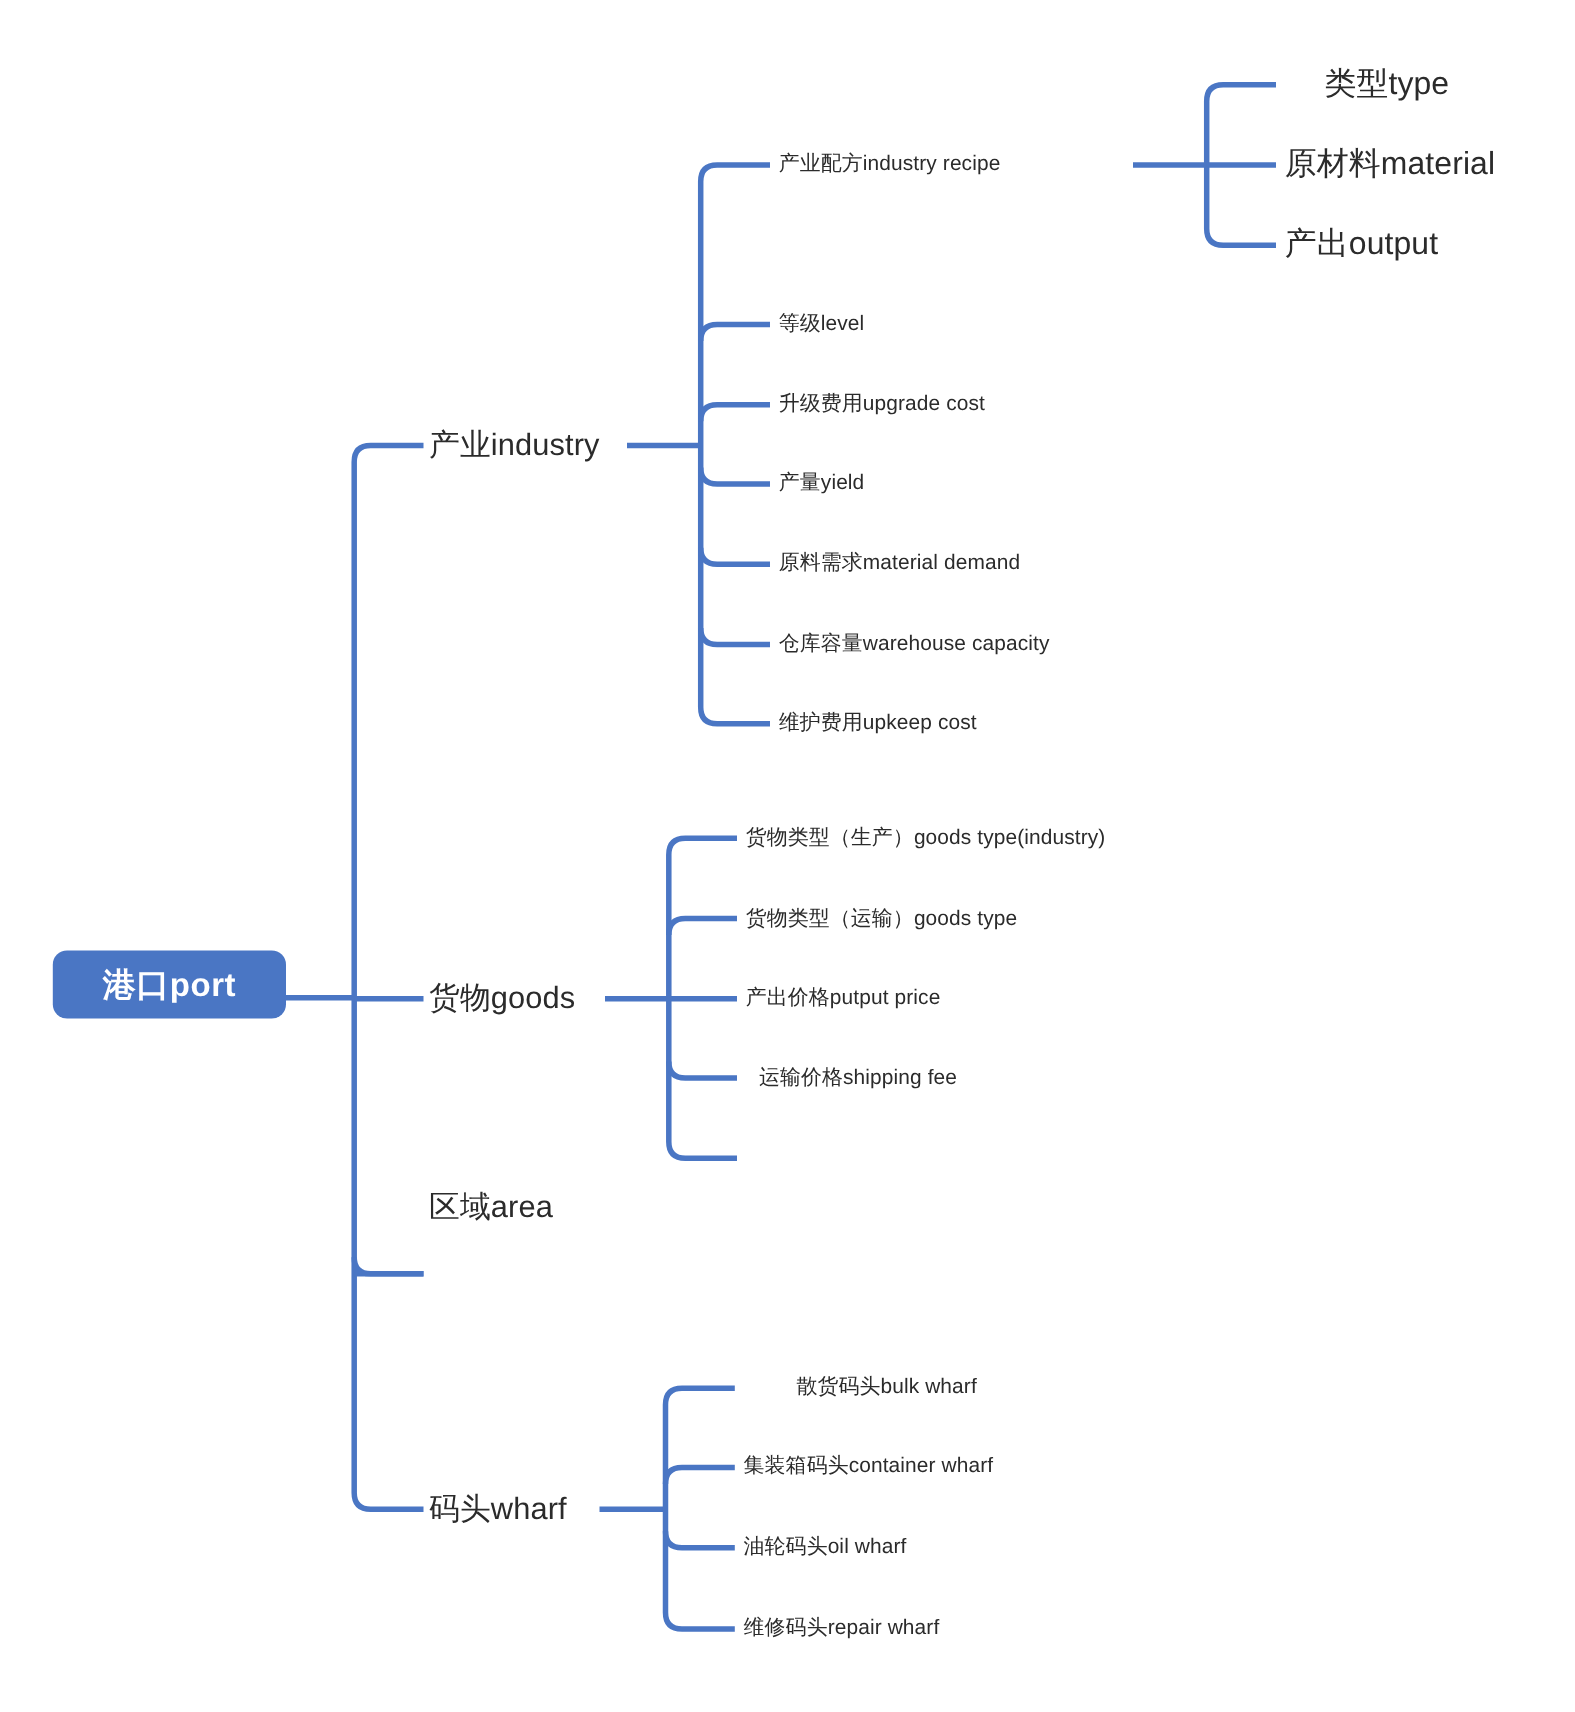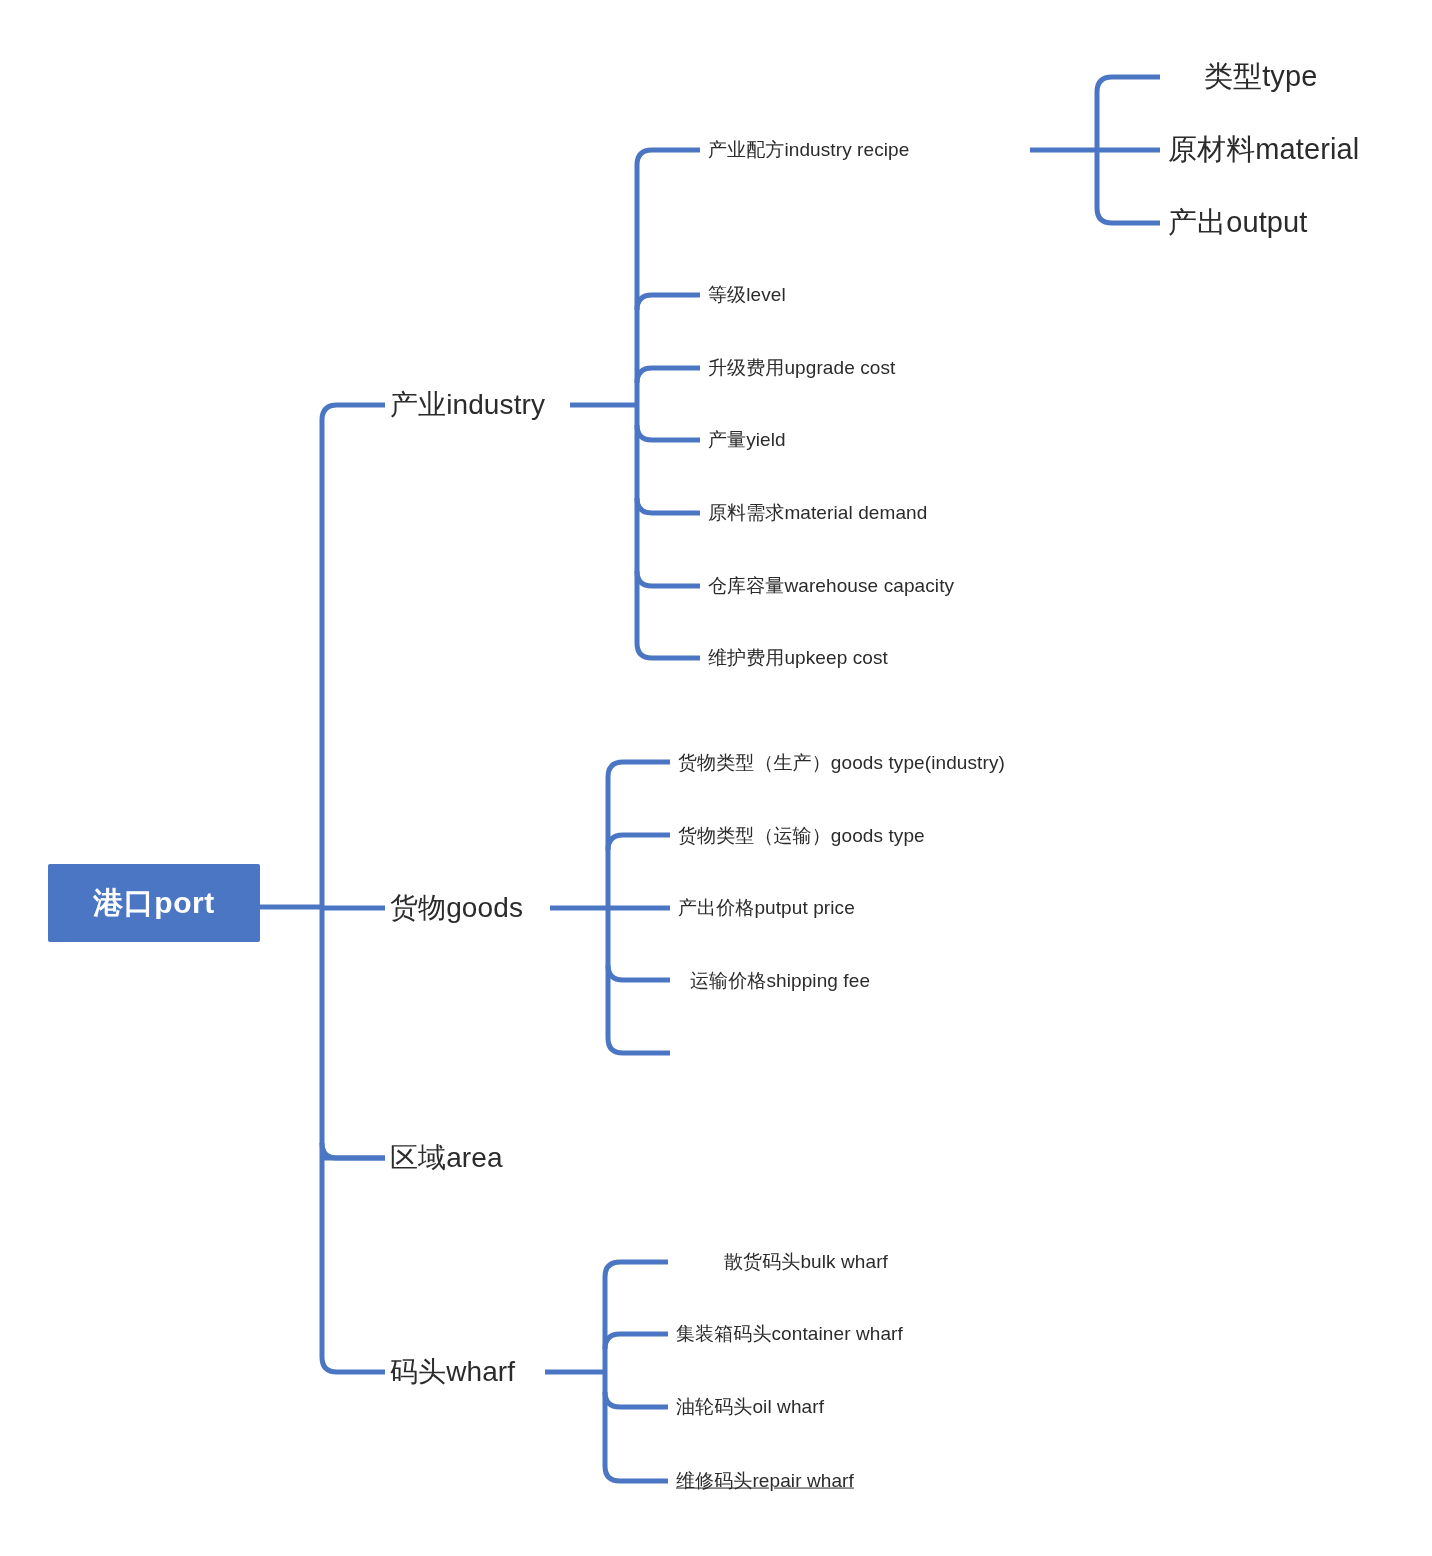--- a/index.html
+++ b/index.html
@@ -41,23 +41,23 @@
     font-size: 19px;
   }
   .node-label.lvl3 {
     font-size: 29px;
   }
   #root-node {
     position: absolute;
     left: 48px;
     top: 864px;
     width: 212px;
-    height: 78px;
+    height: 62px;
     background: #4a76c4;
-    border-radius: 2px;
+    border-radius: 13px;
     display: flex;
     align-items: center;
     justify-content: center;
   }
   #root-node .root-text {
     color: #ffffff;
     font-size: 30px;
     font-weight: bold;
     letter-spacing: 0.5px;
   }
@@ -108,21 +108,21 @@
   </div>
 
   <div class="node-label lvl1" style="left:390px; top:405px;">
     <span>产业industry</span>
   </div>
 
   <div class="node-label lvl1" style="left:390px; top:908px;">
     <span>货物goods</span>
   </div>
 
-  <div class="node-label lvl1" style="left:390px; top:1158px;">
+  <div class="node-label lvl1" style="left:390px; top:1098px;">
     <span>区域area</span>
   </div>
 
   <div class="node-label lvl1" style="left:390px; top:1372px;">
     <span>码头wharf</span>
   </div>
 
   <div class="node-label lvl2" style="left:708px; top:150px;">
     <span>产业配方industry recipe</span>
   </div>
@@ -170,17 +170,17 @@
 
   <div class="node-label lvl2" style="left:676px; top:1262px;margin-left:48px;">
     <span>散货码头bulk wharf</span>
   </div>
   <div class="node-label lvl2" style="left:676px; top:1334px;">
     <span>集装箱码头container wharf</span>
   </div>
   <div class="node-label lvl2" style="left:676px; top:1407px;">
     <span>油轮码头oil wharf</span>
   </div>
-  <div class="node-label lvl2" style="left:676px; top:1481px;text-decoration:underline;">
+  <div class="node-label lvl2" style="left:676px; top:1481px;">
     <span>维修码头repair wharf</span>
   </div>
 
 </div>
 
 </body></html>

